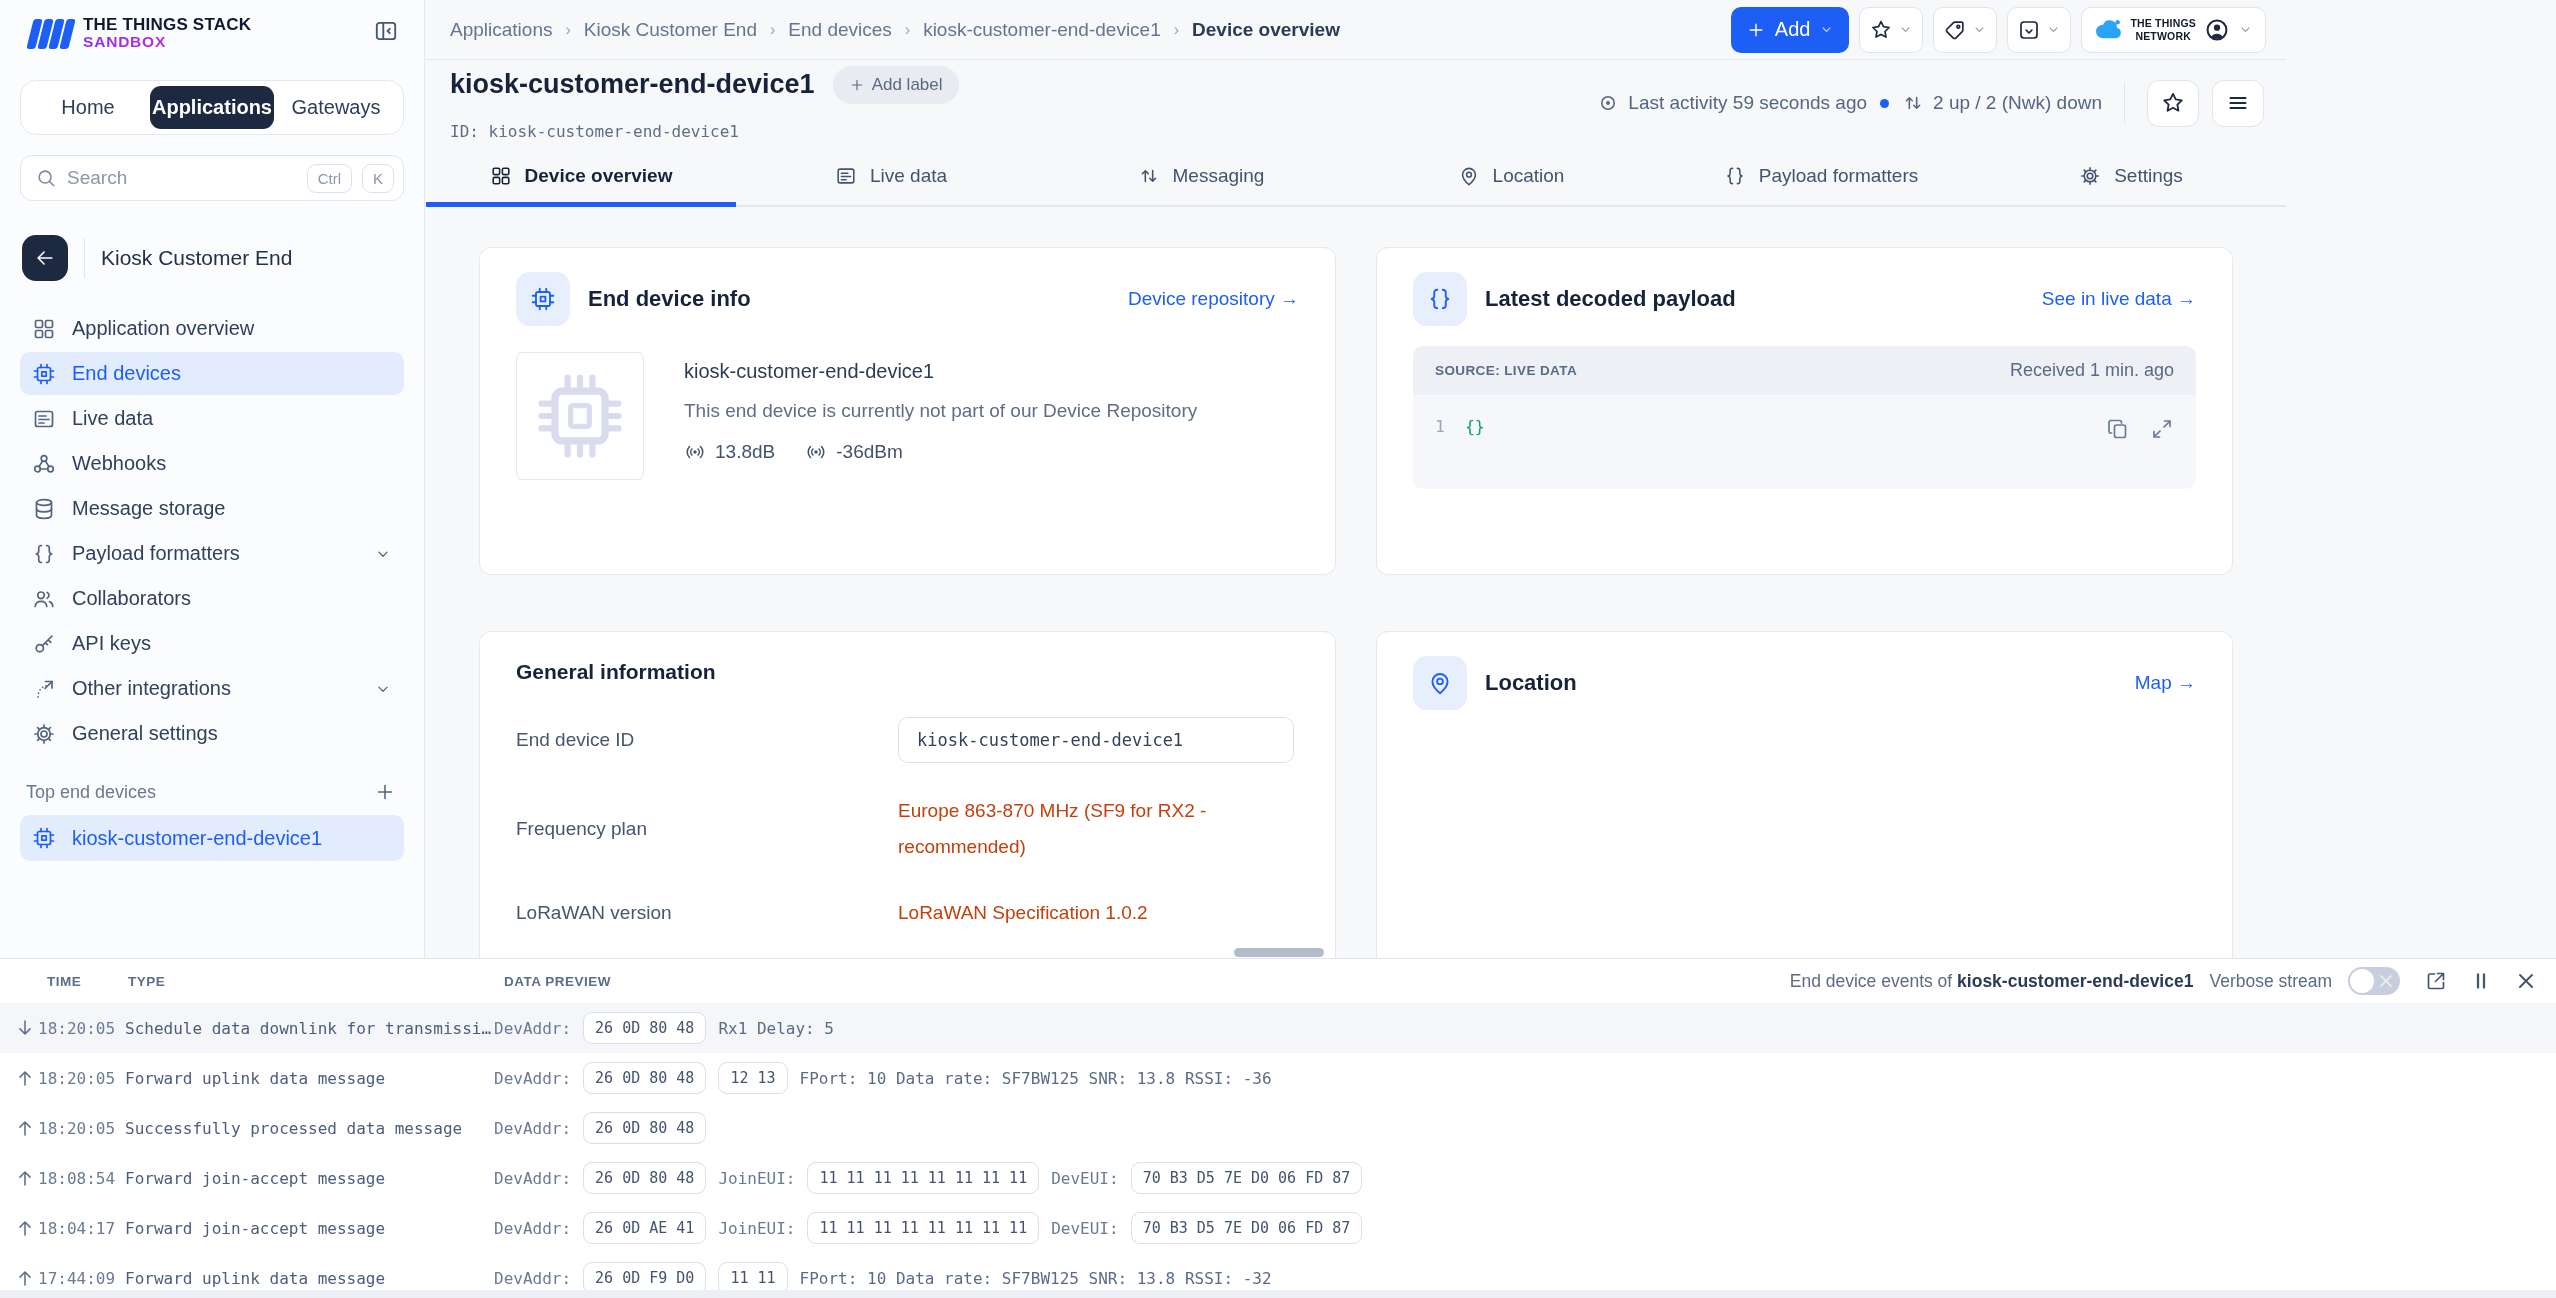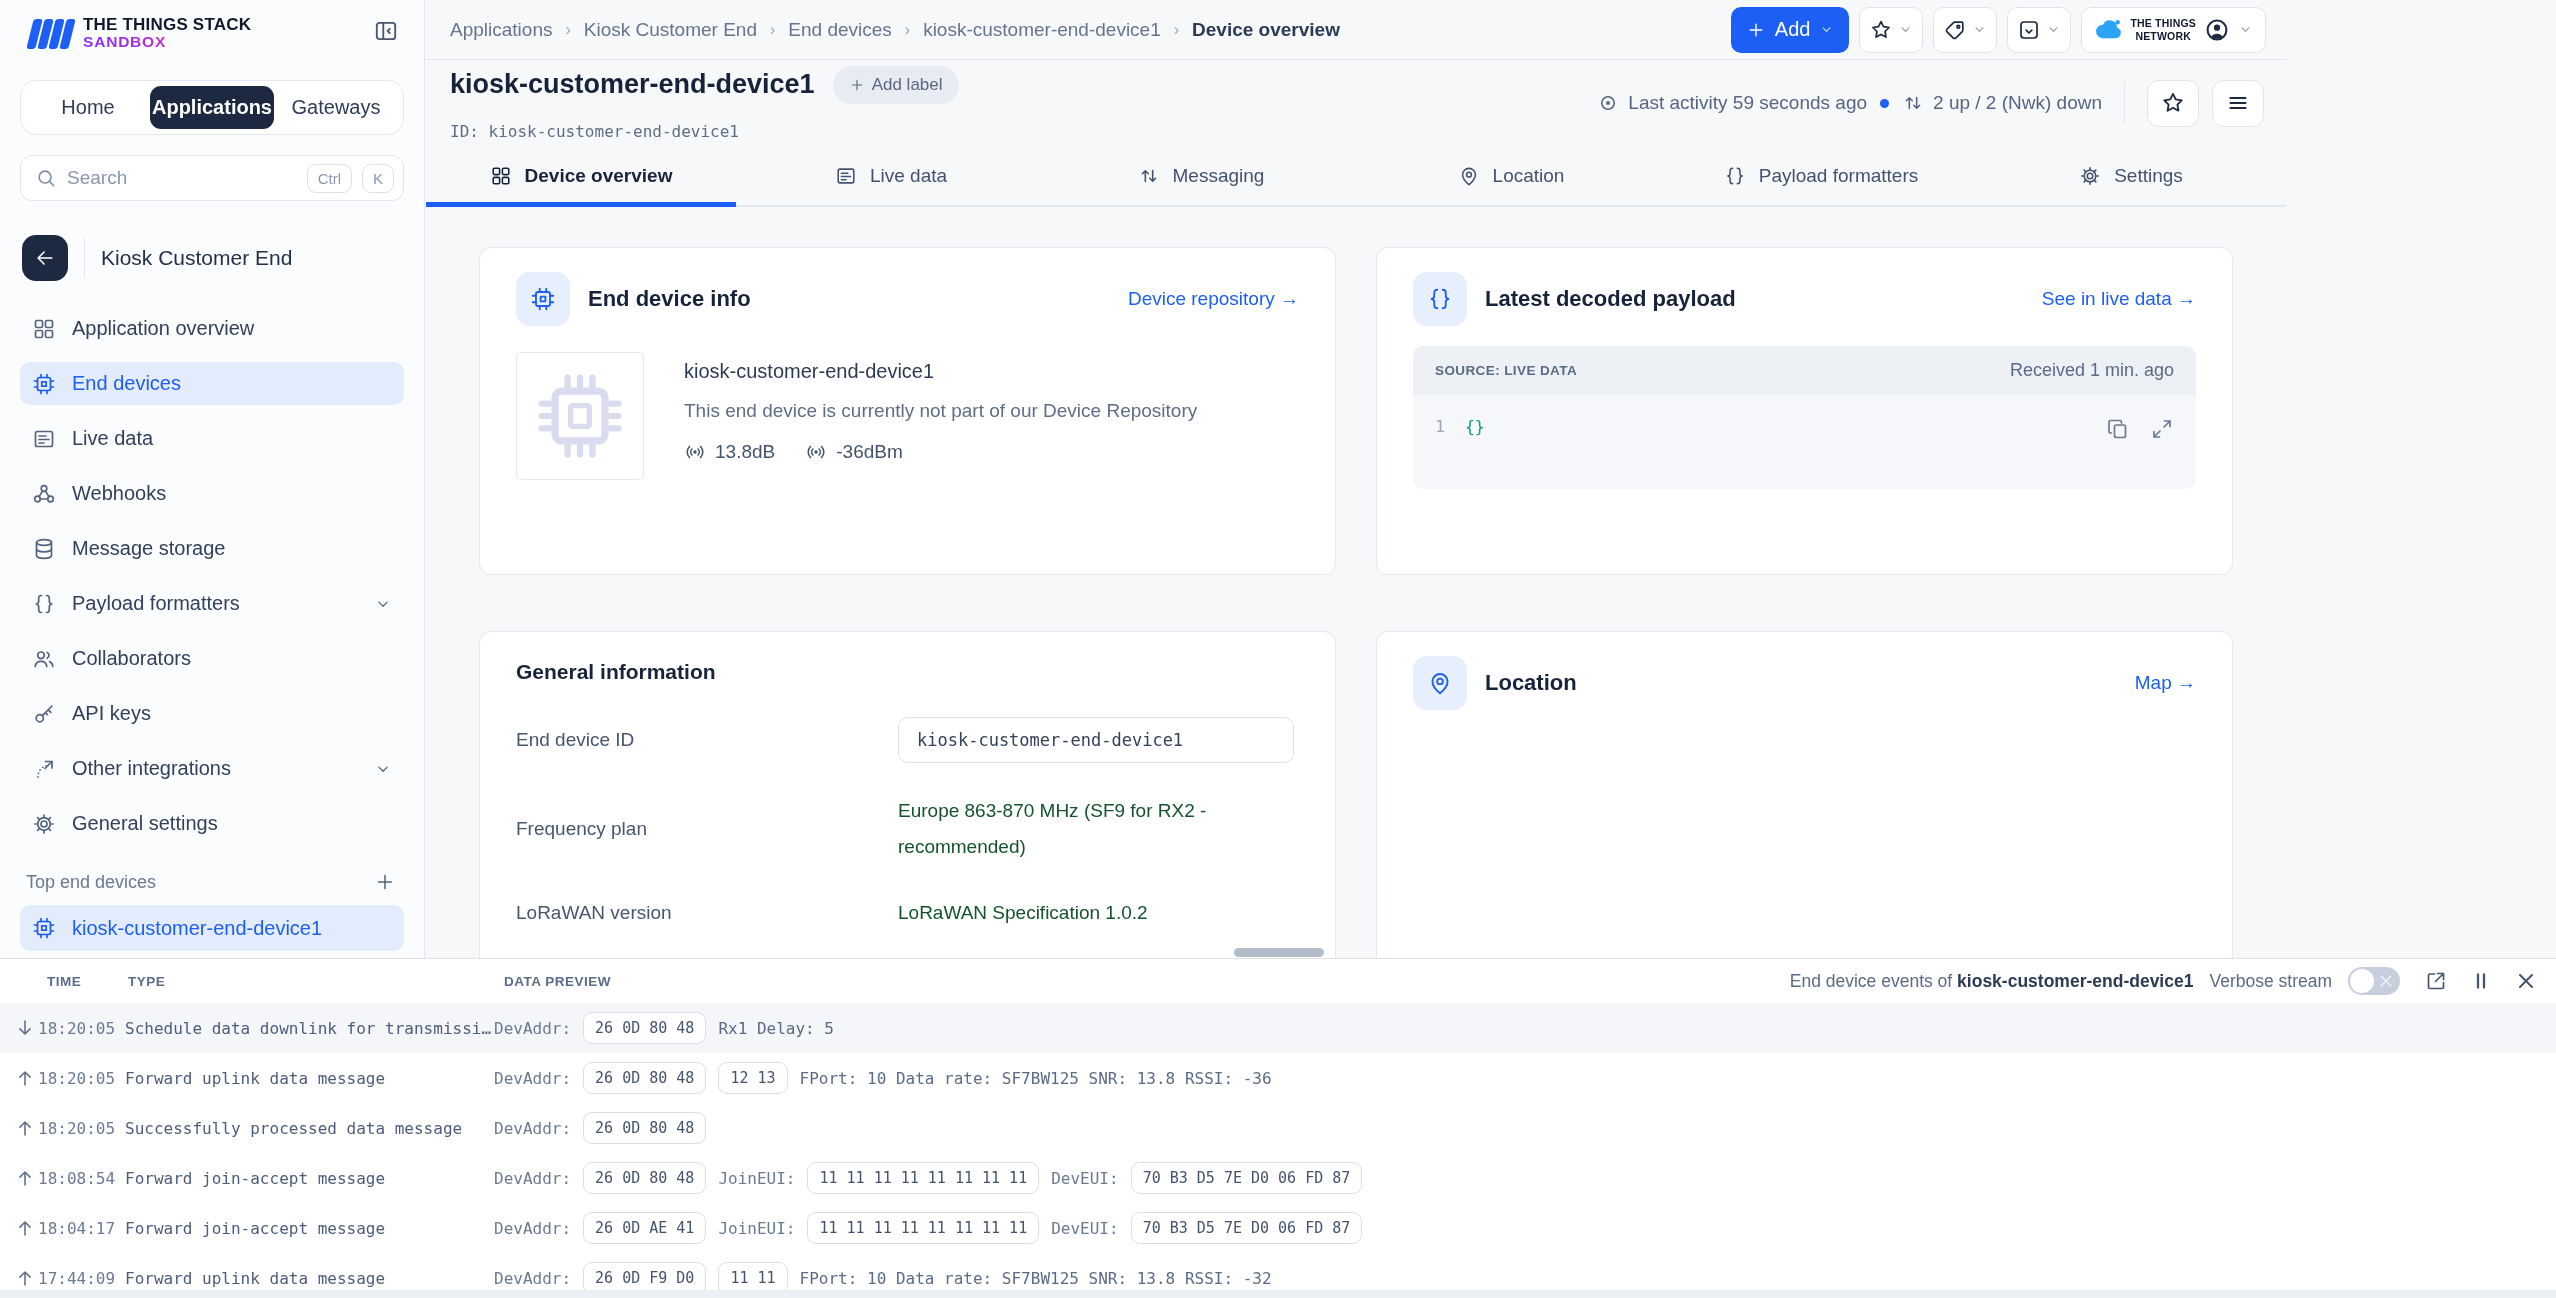--- a/index.html
+++ b/index.html
@@ -40,21 +40,21 @@
   .search input { flex:1; min-width:0; border:none; outline:none; font-size:19px; color:#3b82f6; background:transparent; font-family:inherit; }
   .search input::placeholder { color:#8a97ab; }
   .key-badge { border:1px solid #dbe1ea; border-radius:9px; padding:5px 10px; font-size:15px; color:#8a97ab; background:#fff; }
 
   .app-row { display:flex; align-items:center; gap:16px; margin-top:34px; padding-left:2px; }
   .back-btn { width:46px; height:46px; background:#1c2940; color:#fff; border:none; border-radius:14px;
     display:grid; place-items:center; cursor:pointer; }
   .app-row-div { width:1px; height:40px; background:#e2e7ee; }
   .app-name { font-size:21px; color:#22304a; }
 
-  .nav { margin-top:26px; display:flex; flex-direction:column; gap:12px; }
+  .nav { margin-top:26px; display:flex; flex-direction:column; gap:2px; }
   .nav-item { display:flex; align-items:center; gap:16px; height:43px; padding:0 12px; border-radius:10px;
     font-size:20px; color:#31405c; cursor:pointer; }
   .nav-item.active { background:#e3ecfc; color:#1d5ef5; }
   .nav-ic { width:24px; height:24px; color:#55657f; }
   .nav-item.active .nav-ic { color:#1d5ef5; }
   .nav-chev { margin-left:auto; width:18px; height:18px; color:#55657f; }
 
   .top-devices { margin-top:26px; }
   .td-head { display:flex; justify-content:space-between; align-items:center; padding:0 8px 0 6px; color:#6a7890; font-size:18px; }
   .td-plus { width:22px; height:22px; color:#55657f; cursor:pointer; }
@@ -130,21 +130,21 @@
   .code-ln { color:#9aa7bb; }
   .code-txt { color:#0f9d7a; }
   .code-actions { margin-left:auto; display:flex; gap:20px; color:#6b7a94; }
   .code-actions .ic { cursor:pointer; }
 
   .gi-head { padding:28px 36px 4px; }
   .gi-title { font-size:21px; font-weight:bold; color:#17233a; }
   .gi-rows { padding:14px 36px; }
   .gi-row { display:flex; align-items:center; padding:15px 0; }
   .gi-label { width:382px; flex:none; font-size:19px; color:#46566f; }
-  .gi-value { font-size:19px; color:#14532d; max-width:410px; line-height:1.9; }
+  .gi-value { font-size:19px; color:#c2410c; max-width:410px; line-height:1.9; }
   .gi-input { border:1px solid #d9dfe9; border-radius:10px; padding:12px 18px;
     font-family:"DejaVu Sans Mono","Liberation Mono",monospace; font-size:17px; color:#33415c; width:396px; background:#fff; }
 
   .scroll-thumb { position:absolute; left:1234px; top:948px; width:90px; height:9px; border-radius:5px; background:#b3bcc9; }
 
   
   .events { position:absolute; left:0; bottom:0; width:2556px; height:340px; background:#fff;
     border-top:1px solid #dfe3e9; overflow:hidden; }
   .ev-head { height:44px; position:relative; }
   .ev-col { position:absolute; top:50%; transform:translateY(-50%); font-size:13.5px; font-weight:bold;

